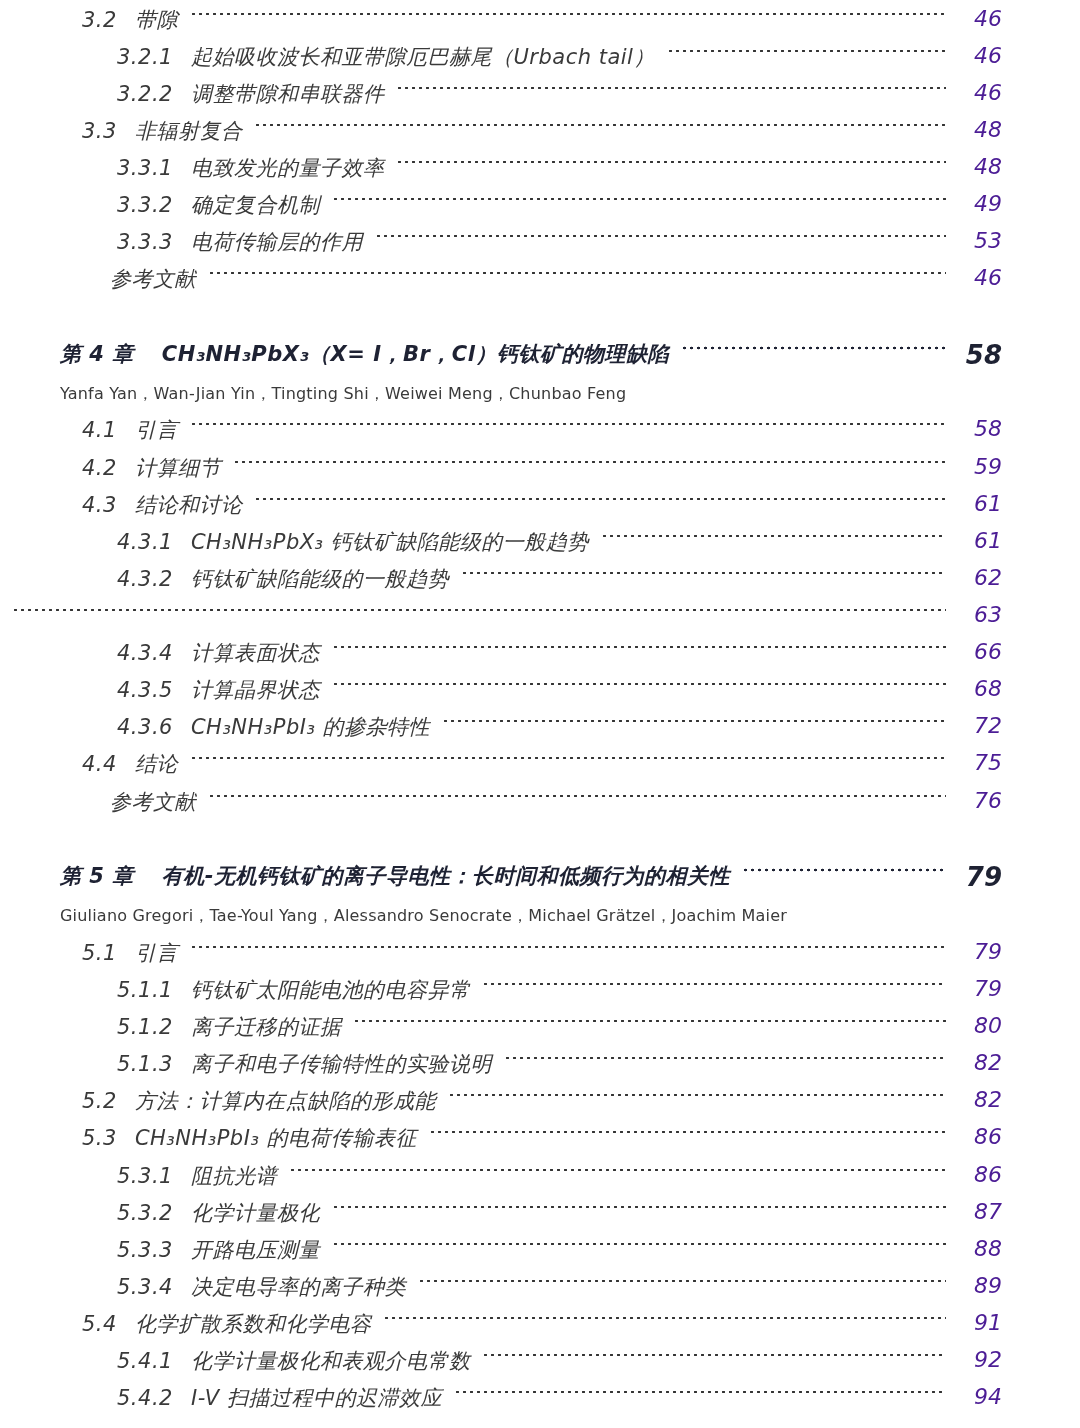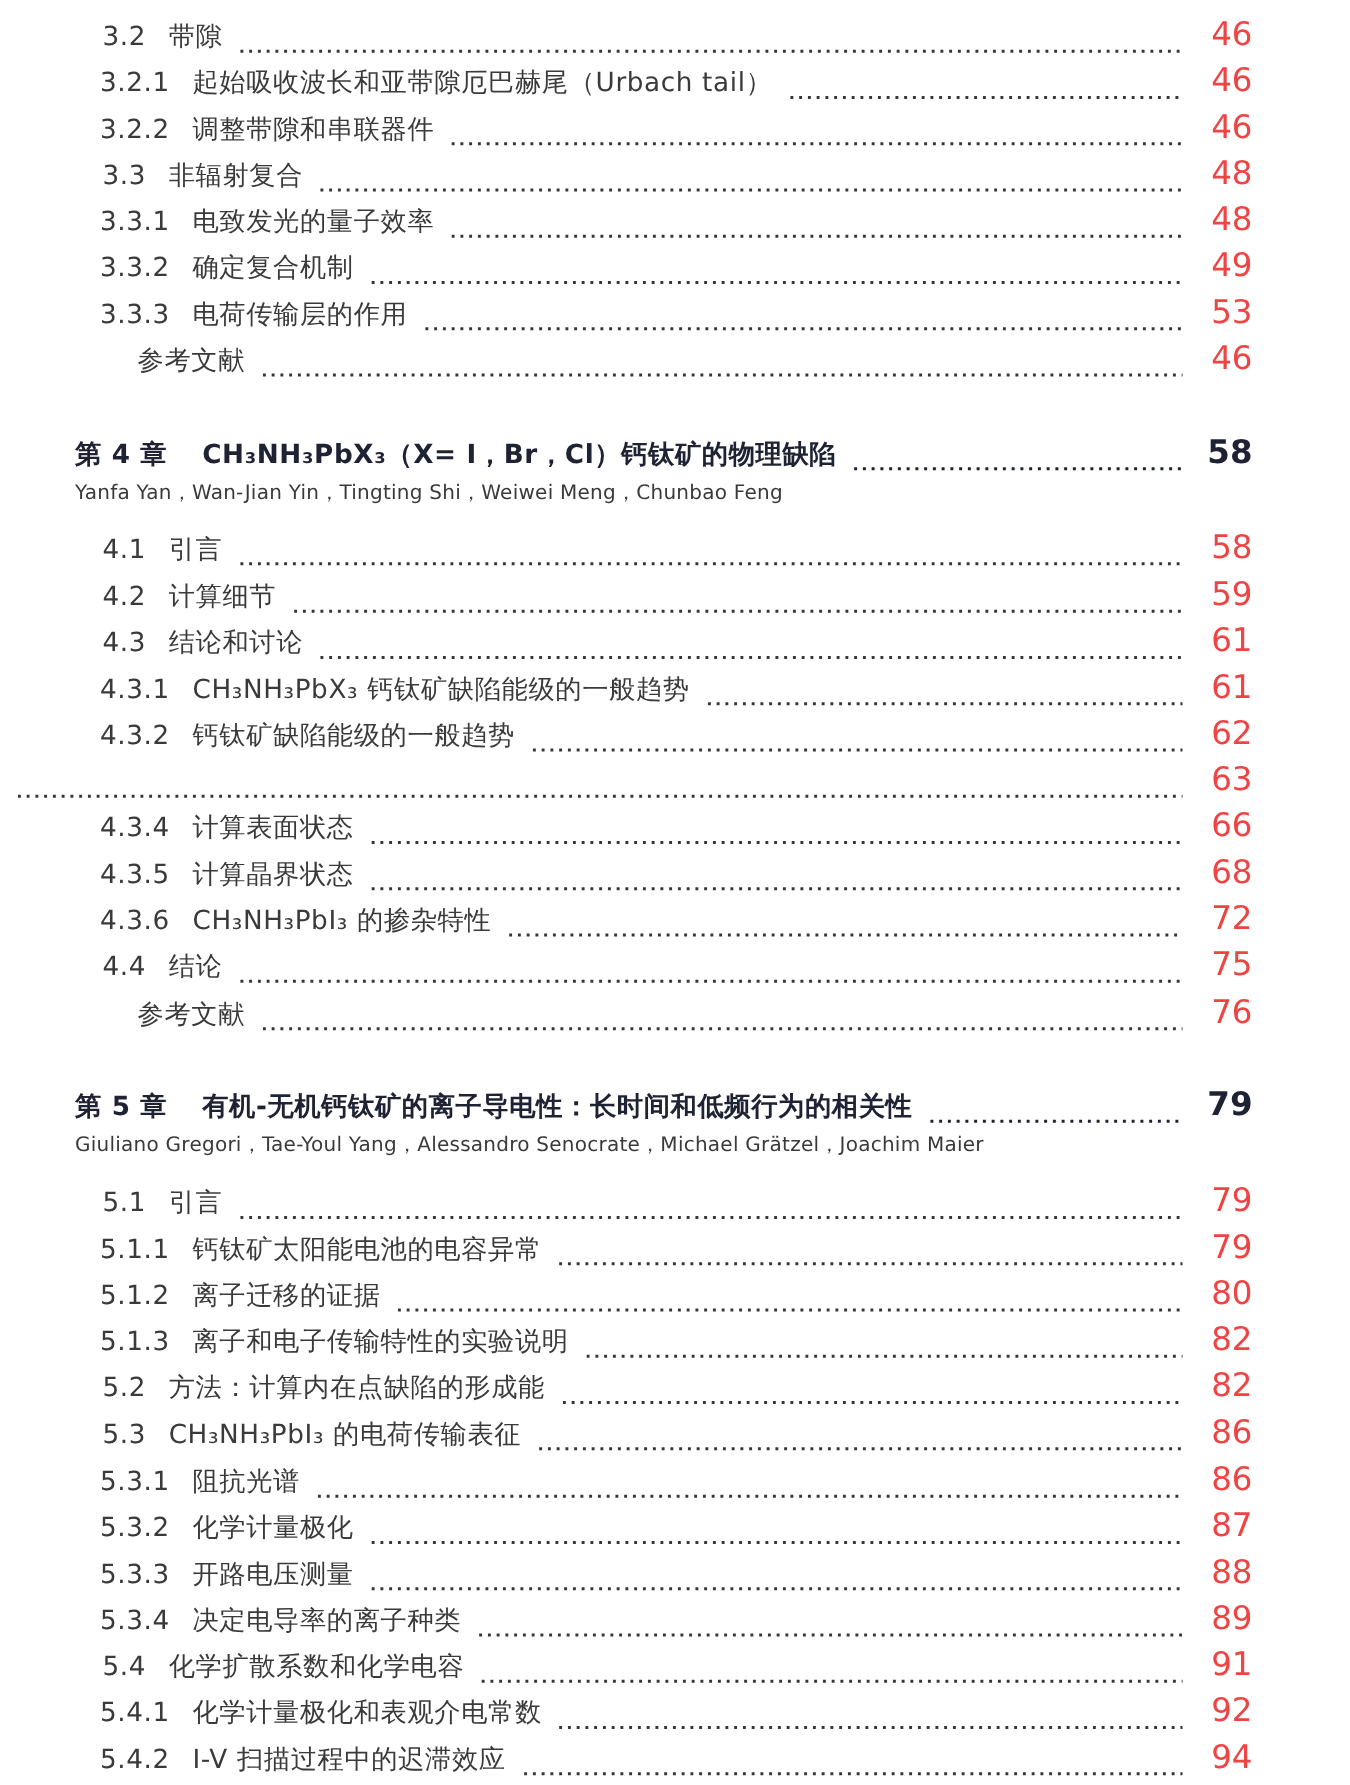--- a/index.html
+++ b/index.html
@@ -4,38 +4,38 @@
   <style>
     html, body { margin: 0; padding: 0; background: #ffffff; }
     body {
       width: 1080px; height: 1428px; overflow: hidden; position: relative;
       font-family: "DejaVu Sans", "Liberation Sans", sans-serif;
       color: #3a3a3a;
     }
     .page { position: absolute; left: 0; top: 0; width: 1080px; }
     .row {
       position: absolute; left: 0; width: 1080px; height: 37px;
-      display: flex; align-items: flex-end;
+      display: flex; align-items: flex-start; font-style: italic;
     }
     .row .lead {
       display: flex; align-items: center; white-space: nowrap;
       font-size: 21px; letter-spacing: 0.5px;
     }
     .row .num { display: inline-block; margin-right: 18px; }
     .row .dots {
       flex: 1; height: 4px; margin: 6px 12px 0 12px;
       background-image: radial-gradient(circle, #333 1.1px, transparent 1.5px);
       background-size: 7px 4px; background-repeat: repeat-x;
     }
     .row .pg {
-      width: 44px; text-align: right; font-size: 26px; color: #ef4444;
+      width: 44px; text-align: right; font-size: 22px; color: #4c1d95;
       margin-right: 78px;
     }
     .lvl1 .lead { margin-left: 82px; }
-    .lvl2 .lead { margin-left: 80px; }
+    .lvl2 .lead { margin-left: 117px; }
     .ref .lead { margin-left: 110px; }
     .chapter .lead {
       margin-left: 60px; font-weight: bold; color: #1e2233; font-size: 21px;
     }
     .chapter .num { margin-right: 28px; }
     .chapter .pg { font-weight: bold; color: #1e2233; font-size: 26px; }
     .chapter .dots {
       background-image: radial-gradient(circle, #1e2233 1.2px, transparent 1.6px);
     }
     .authors {

